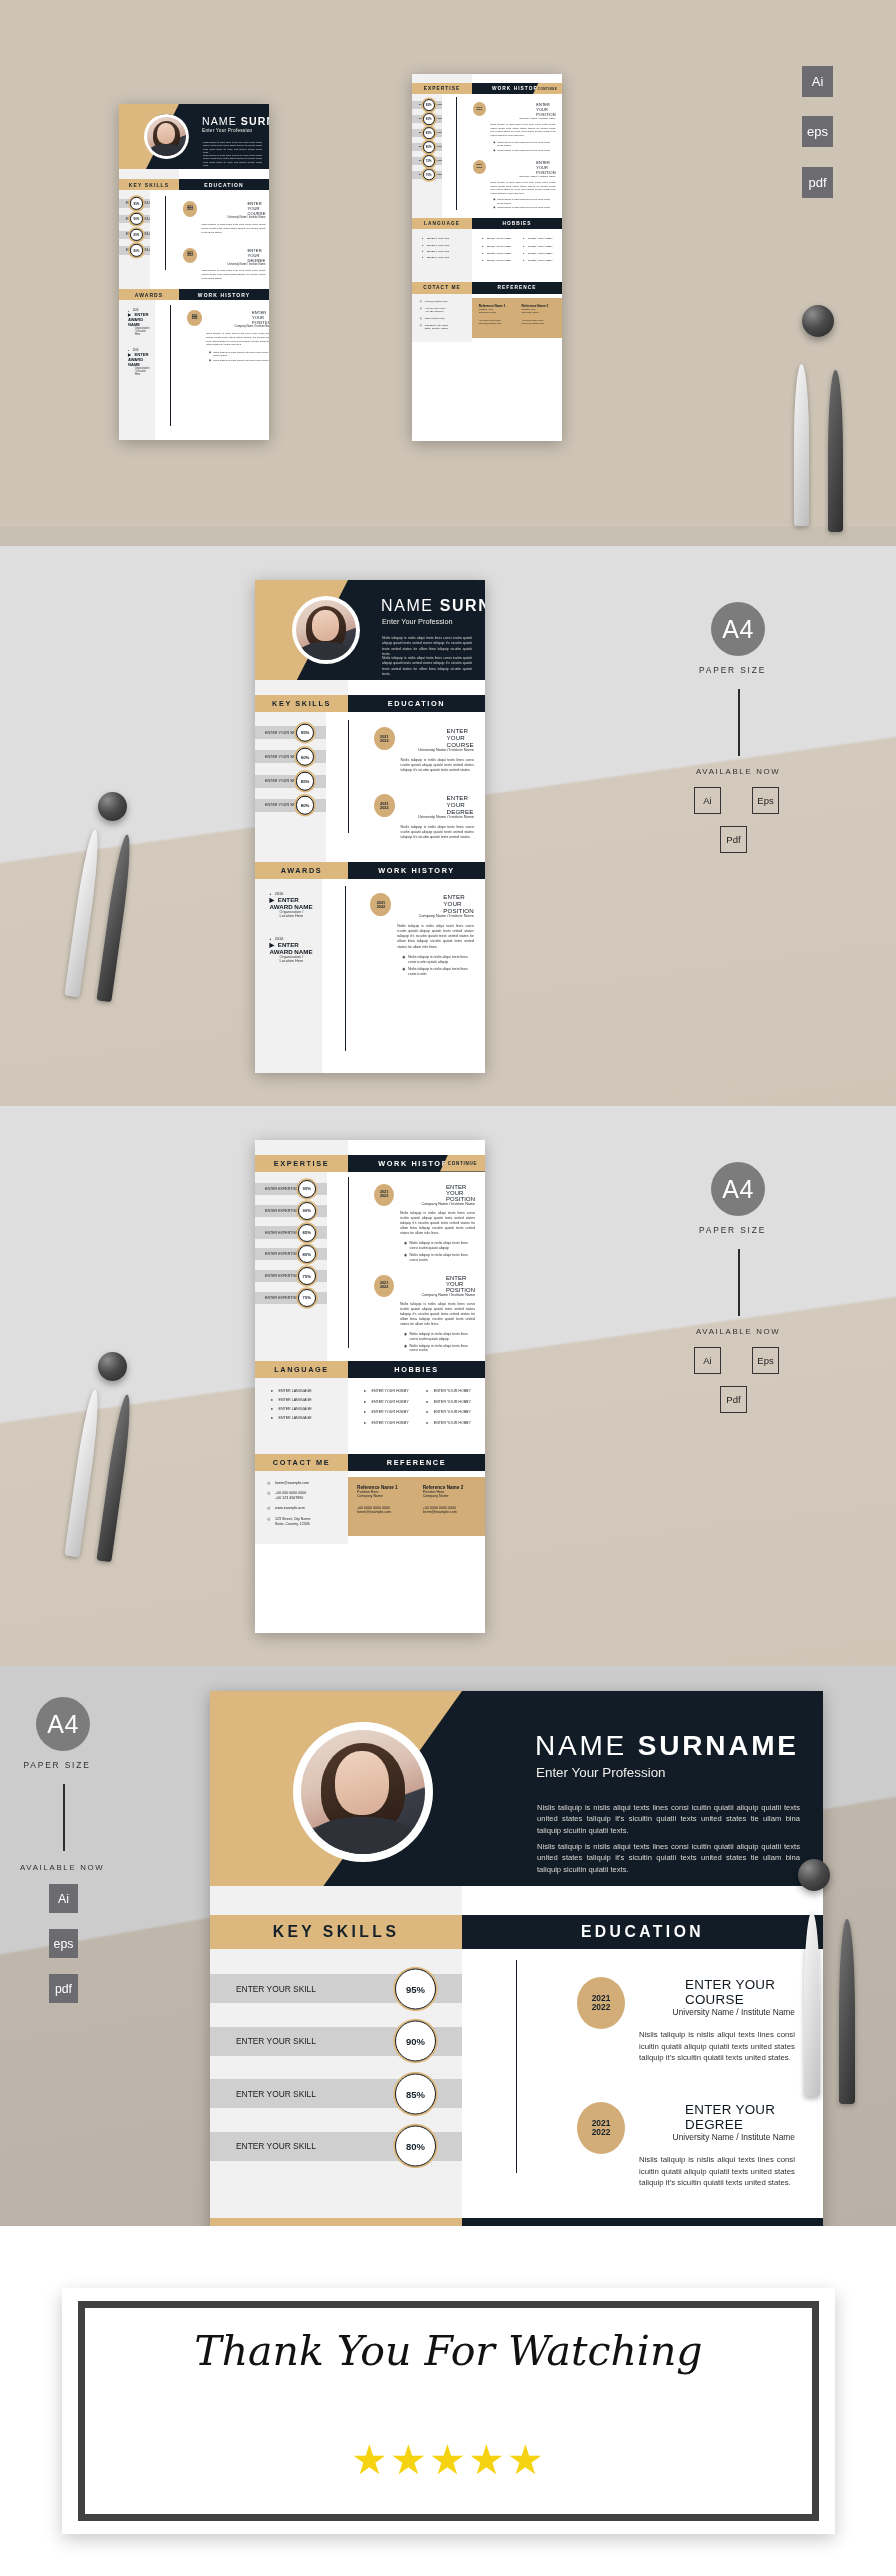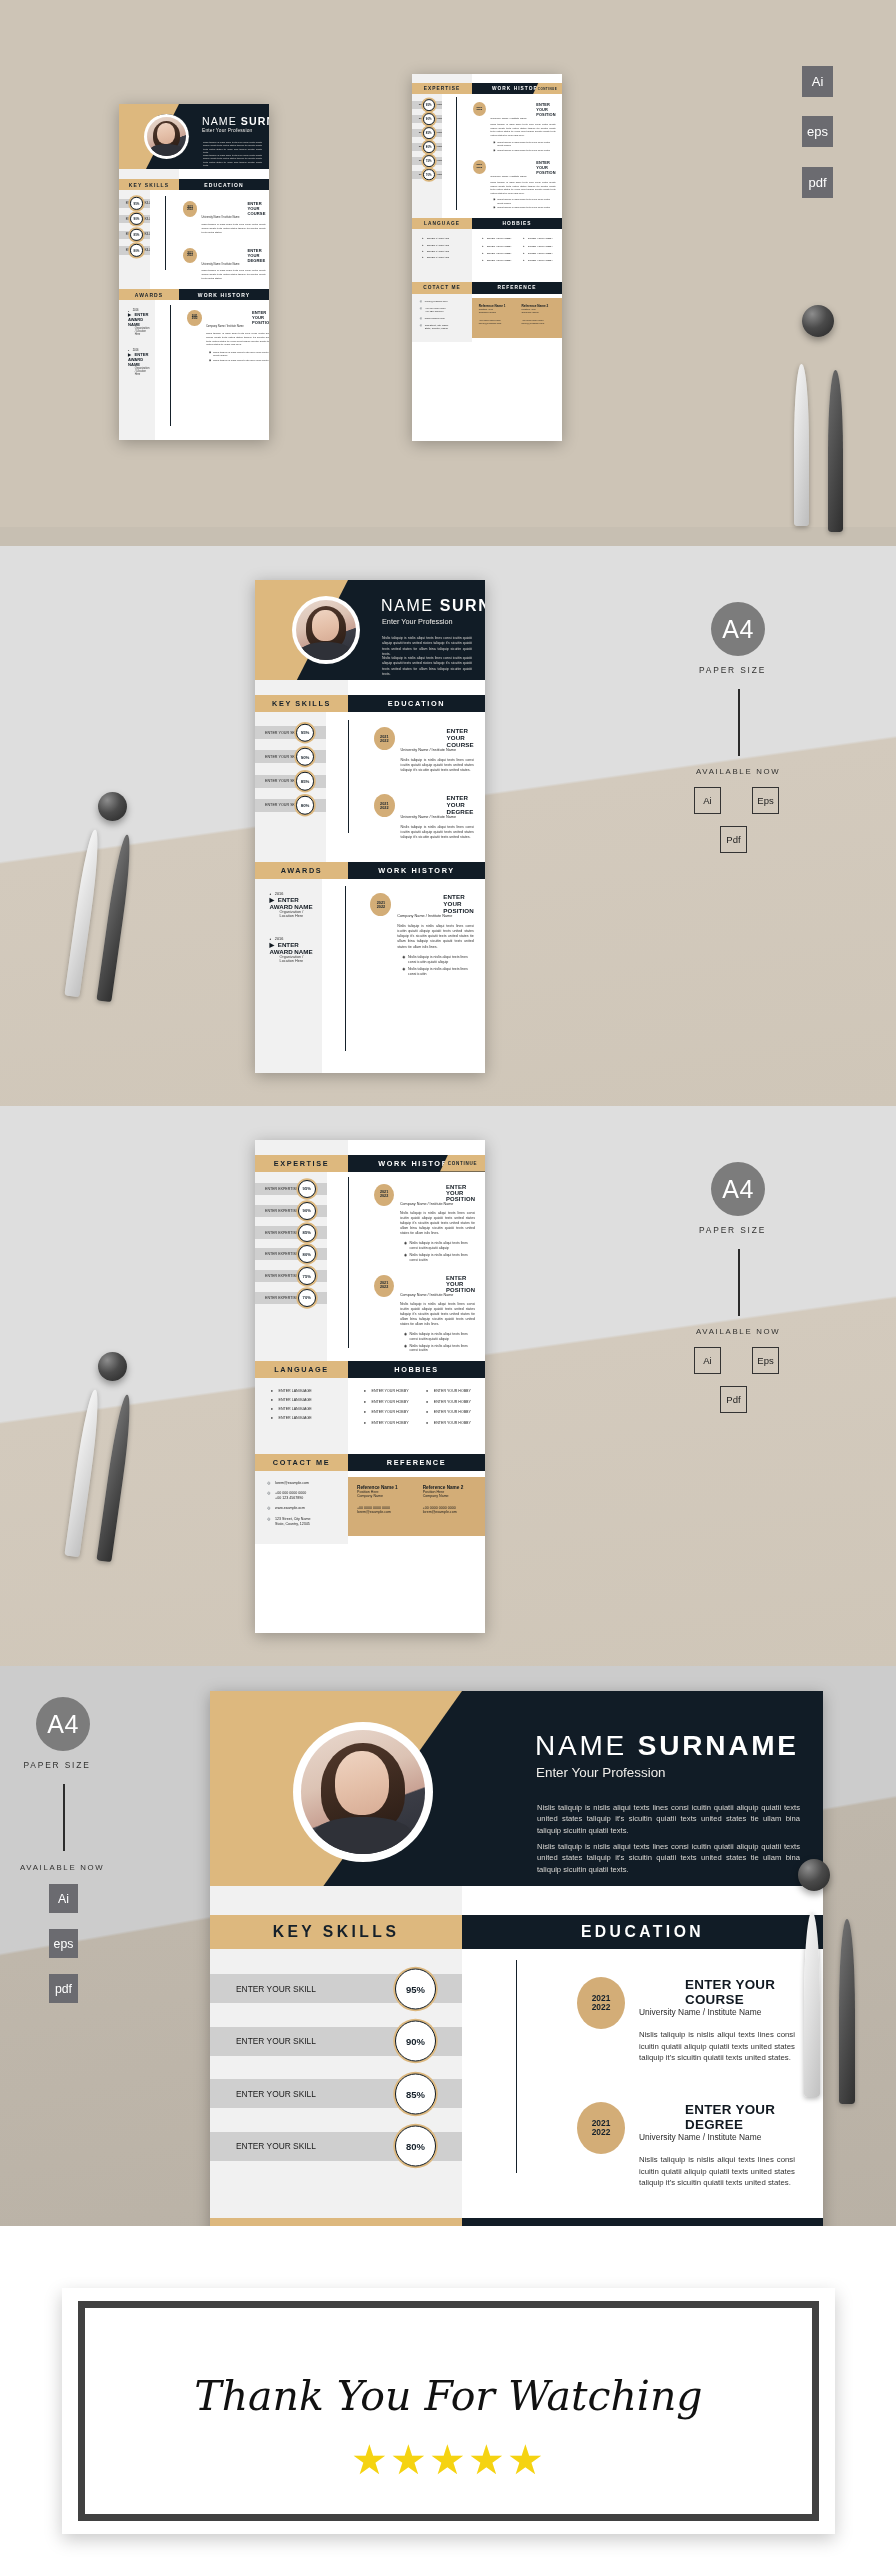--- a/index.html
+++ b/index.html
@@ -68,22 +68,22 @@
   .skillrow { position:relative; display:flex; align-items:center; background:#cfcfcf; }
   .skillrow .lbl { color:#1b1b1b; white-space:nowrap; }
   .gauge { position:absolute; border-radius:50%; background:#fff; border:1.7px solid #111c26;
       box-shadow:0 0 0 1.7px #ddb87e; display:flex; align-items:center; justify-content:center;
       color:#15202a; font-weight:600; }
 
   .tl { position:relative; }
   .tl .spine { position:absolute; background:#15202a; width:1.1px; }
   .tl .bubble { position:absolute; border-radius:50%; background:#d3ad77; color:#14202b;
       display:flex; flex-direction:column; align-items:center; justify-content:center; font-weight:600; line-height:1.05; }
-  .tl .ttl { font-weight:700; color:#101820; letter-spacing:.02em;padding-left:46px; }
-  .tl .sub { color:#2a2a2a; }
+  .tl .ttl { font-weight:400; color:#101820; letter-spacing:.02em;padding-left:46px; }
+  .tl .sub { color:#2a2a2a;text-align:right; }
   .tl .par { color:#333; text-align:justify; line-height:1.45; }
   .bullets li { list-style:none; position:relative; color:#333; line-height:1.4; }
   .bullets li:before { content:"◉"; position:absolute; left:0; color:#1b1b1b; }
 
   .awarditem .yr { display:flex; align-items:center; color:#1b1b1b; }
   .awarditem .yr:before { content:"●"; margin-right:3.4px; font-size:.8em; }
   .awarditem .an { font-weight:800; color:#101820; }
   .awarditem .an:before { content:"▶"; margin-right:3.4px; }
   .awarditem .org { color:#3a3a3a; }
 
@@ -109,21 +109,21 @@
   .capt { position:absolute; color:#30302f; letter-spacing:.22em; white-space:nowrap; }
   .vline { position:absolute; background:#2b2b2b; width:1.7px; }
   .fmt-out { position:absolute; border:1.7px solid #333; color:#222; display:flex;
       align-items:center; justify-content:center; font-weight:400; background:transparent; }
 
   
   #ty-card { position:absolute; left:62px; top:2288px; width:773px; height:246px; background:#fff;
       box-shadow:0 5.6px 17px rgba(0,0,0,.22); }
   #ty-inner { position:absolute; left:15.7px; top:13.4px; right:15.7px; bottom:13.4px; border:7.8px solid #414141; background:#fff; }
   #ty-title { position:absolute; left:0; right:0; top:19px; text-align:center; font-size:41px;
-      font-family:"DejaVu Serif", serif; font-style:italic; color:#111;margin-top:45px; }
+      font-family:"DejaVu Serif", serif; font-style:italic; color:#111; }
   #ty-sub { position:absolute; left:0; right:0; top:90px; text-align:center; font-size:19px;
       font-style:italic; color:#1b1b1b; }
   #ty-stars { position:absolute; left:0; right:0; top:128px; text-align:center; font-size:41px;
       color:#F5D311; letter-spacing:2.2px; }
 </style>
 </head>
 <body>
 
 <div class="band" id="band1">
   <div class="floorstrip"></div>

